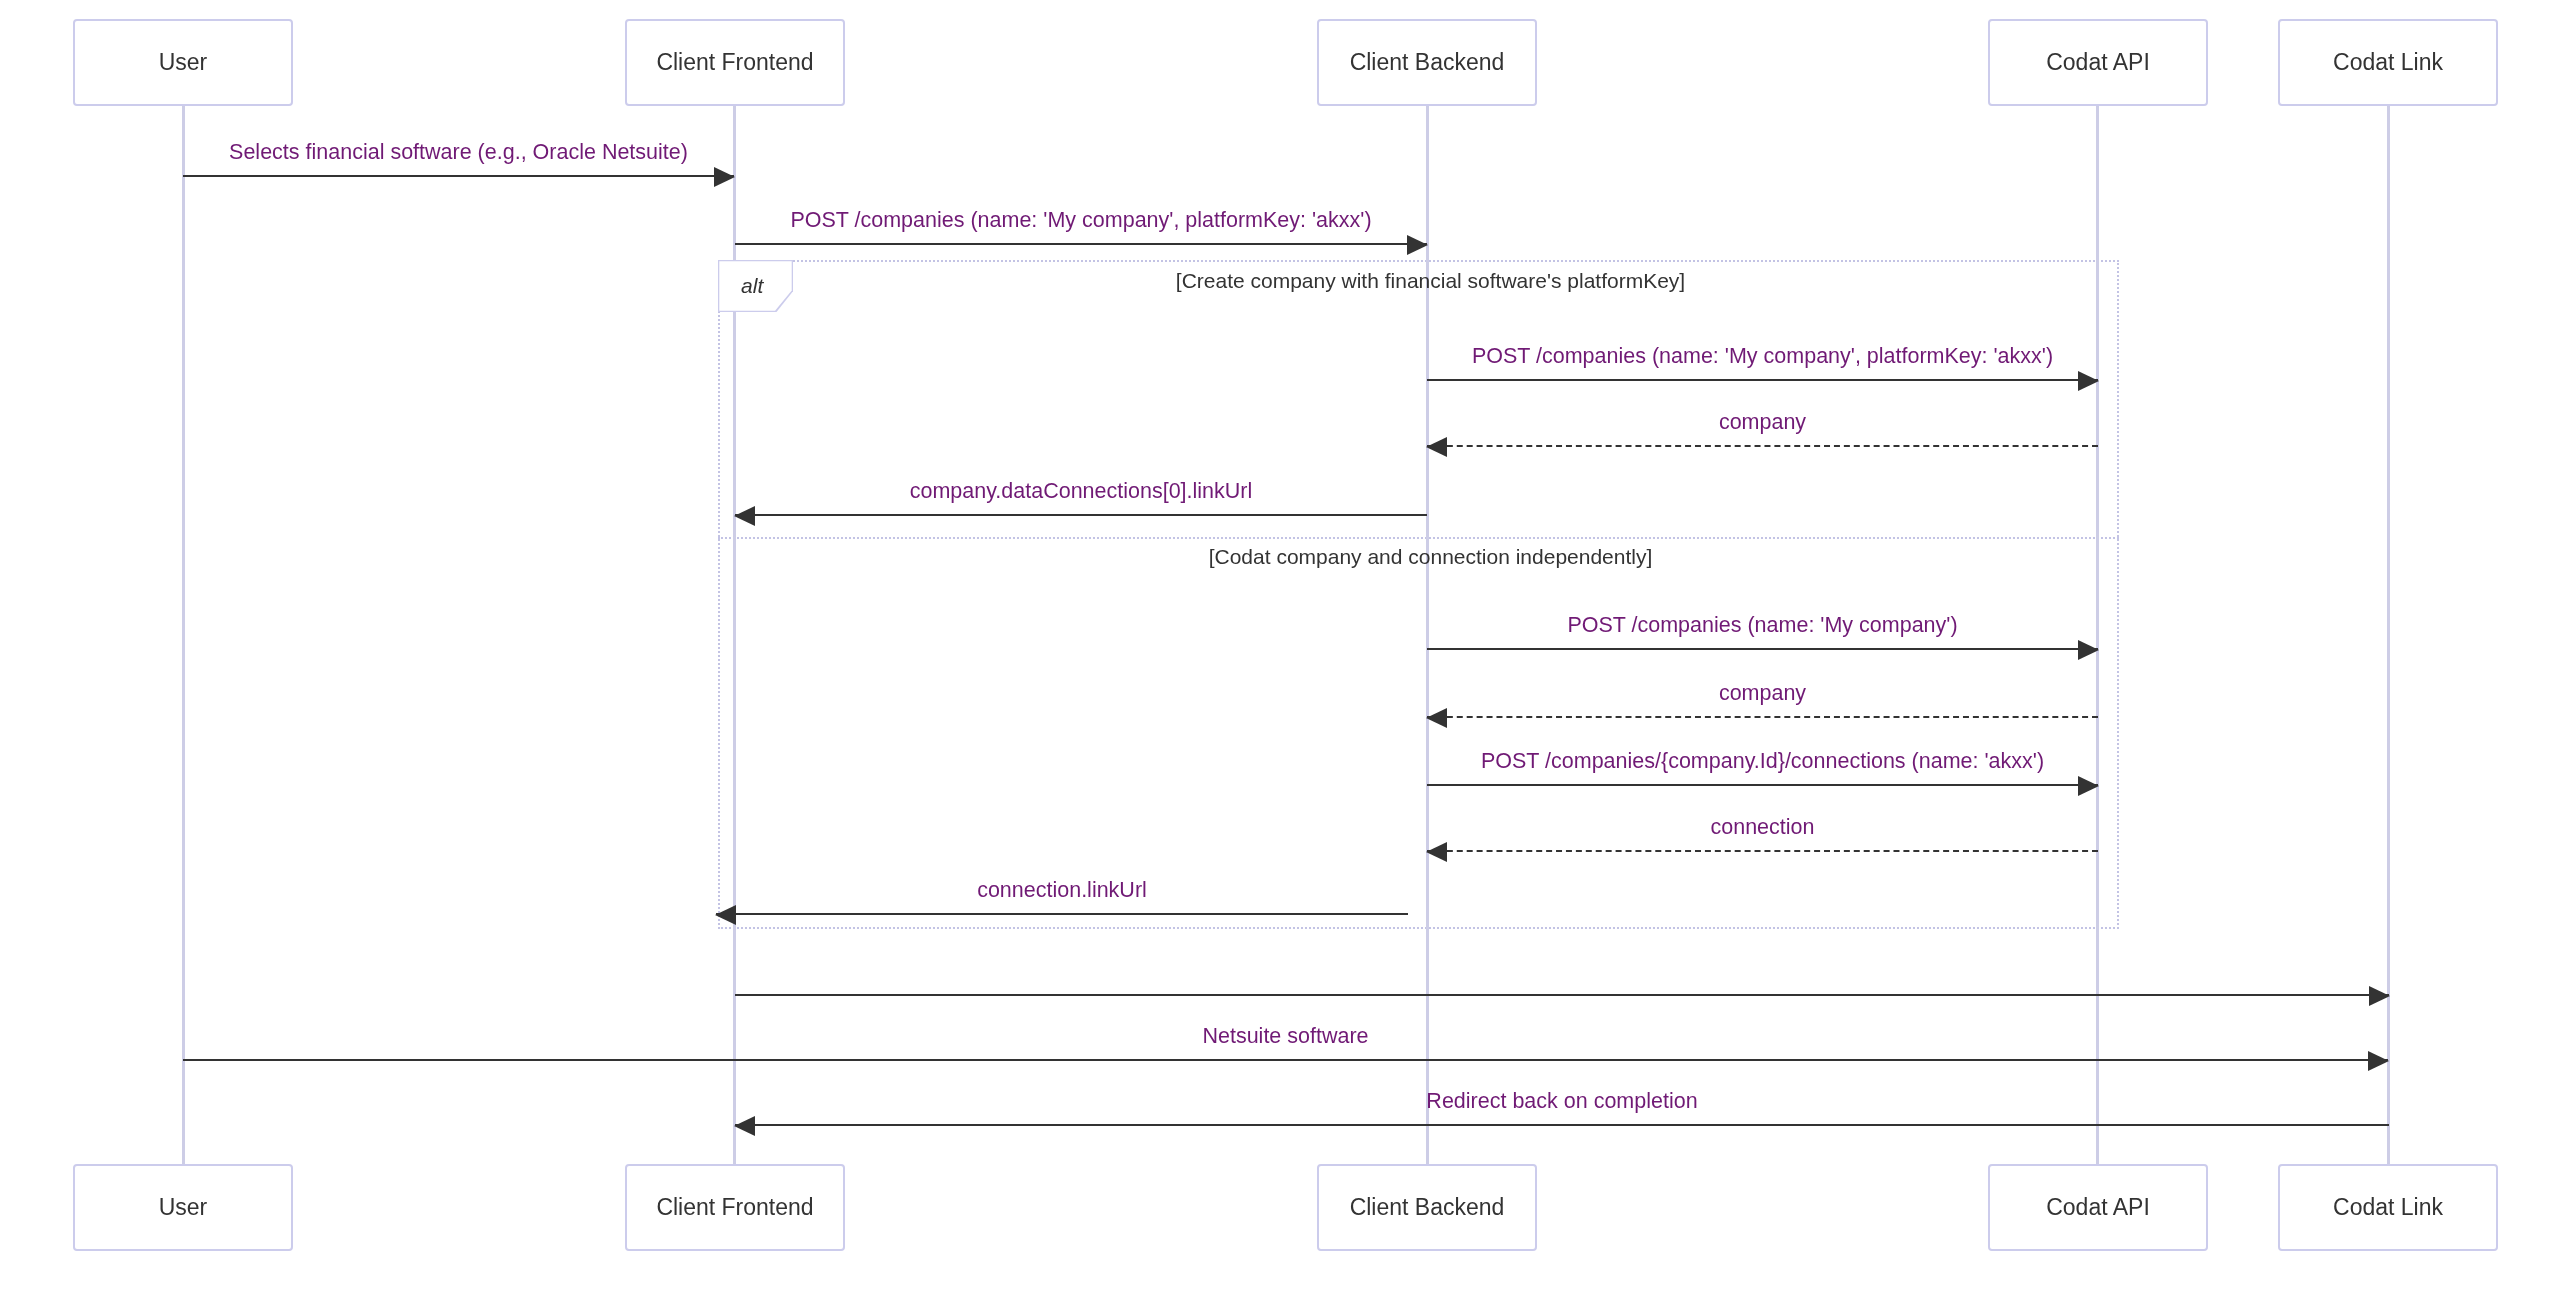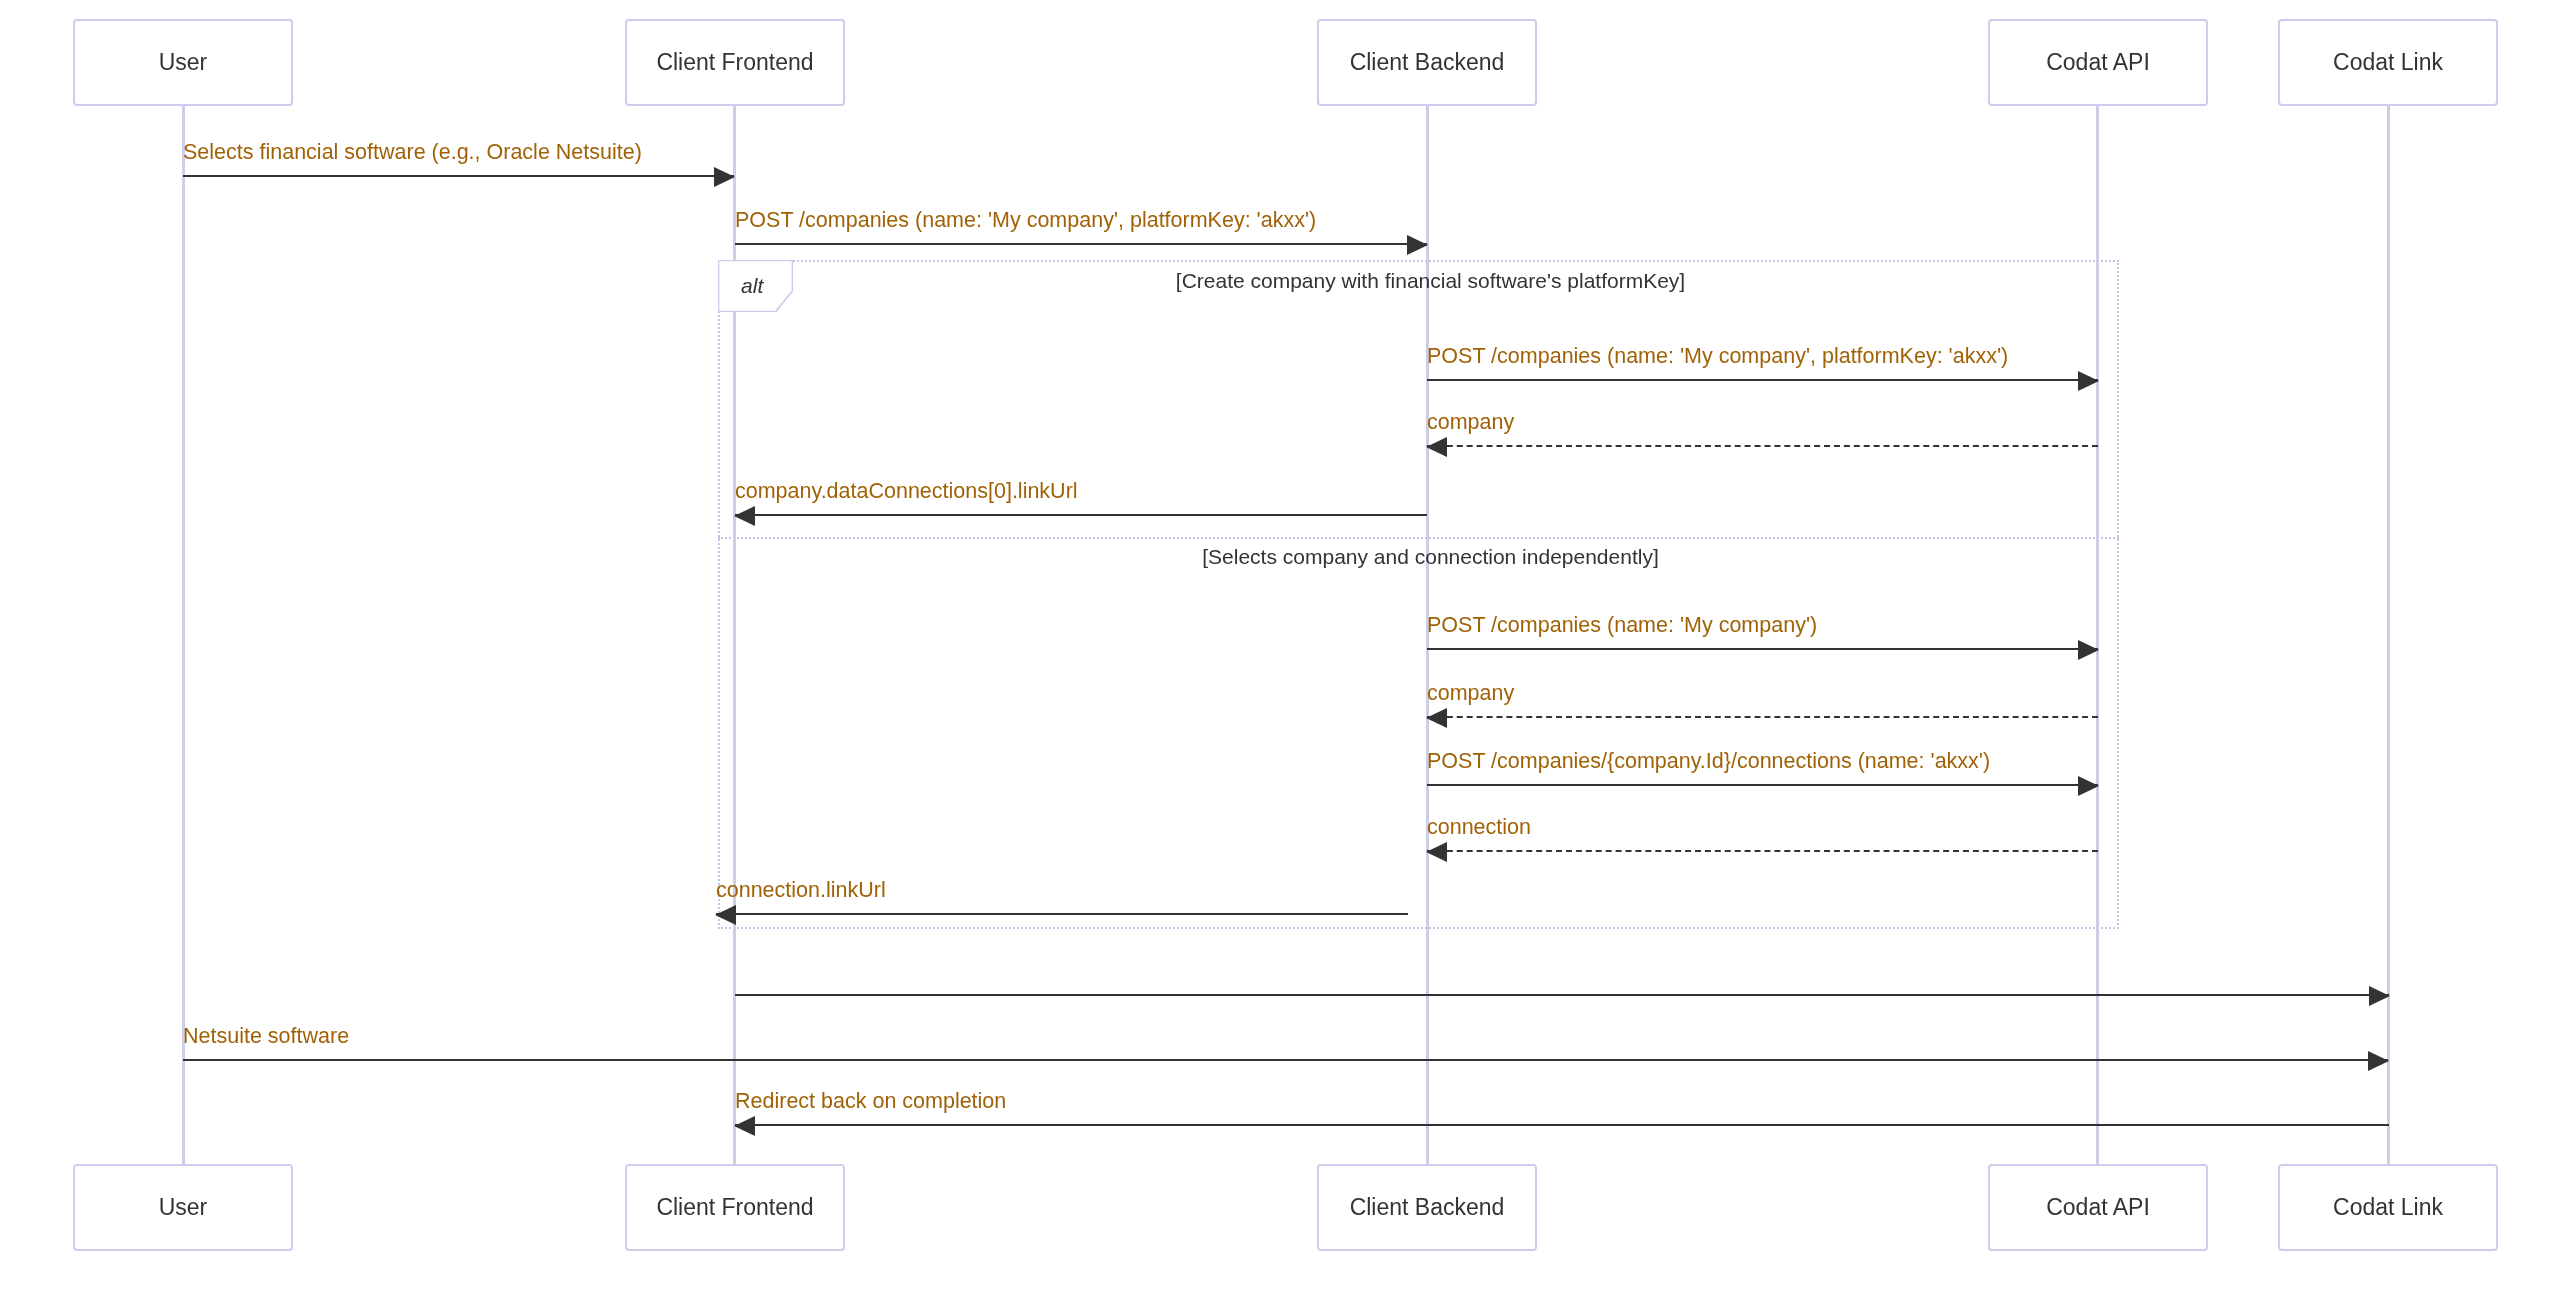--- a/index.html
+++ b/index.html
@@ -13,22 +13,22 @@
            display: flex; align-items: center; justify-content: center;
            color: #333333; font-size: 23px; z-index: 3; }
 
   
   .lifeline { position: absolute; top: 106px; height: 1058px; width: 2.7px;
               background: #cdcde6; z-index: 1; }
 
   
   .msg { position: absolute; height: 40px; z-index: 2; }
   .msg .lbl { position: absolute; left: 0; right: 0; top: 0; height: 27px;
-              line-height: 27px; text-align: left; white-space: nowrap;
-              color: #a16207; font-size: 21.5px; }
+              line-height: 27px; text-align: center; white-space: nowrap;
+              color: #701a75; font-size: 21.5px; }
   .msg .ln  { position: absolute; left: 0; right: 0; top: 36px; height: 0;
               border-top: 2.7px solid #333333; }
   .msg .ln.dashed { border-top-style: dashed; }
   .head { position: absolute; top: 27.5px; width: 0; height: 0;
           border-top: 10px solid transparent; border-bottom: 10px solid transparent; }
   .head.right { right: -1.3px; border-left: 21.5px solid #333333; }
   .head.left  { left: -1.3px;  border-right: 21.5px solid #333333; }
 
   
   .alt-frame { position: absolute; left: 718px; top: 260px; width: 1401px; height: 669px;
@@ -87,21 +87,21 @@
   <div class="actor" style="left:2278px;top:1164px">
       <span>Codat Link</span>
     </div>
 
   <div class="alt-frame"></div>
   <div class="alt-divider"></div>
   <div class="alt-label">
     <div class="alt-label-inner">alt</div>
   </div>
   <div class="alt-section-label" style="left:718px;top:267px;width:1401px">[Create company with financial software's platformKey]</div>
-  <div class="alt-section-label" style="left:718px;top:543px;width:1401px">[Selects company and connection independently]</div>
+  <div class="alt-section-label" style="left:718px;top:543px;width:1401px">[Codat company and connection independently]</div>
 
   <div class="msg" style="left:183px;top:139px;width:551px">
     <div class="lbl">Selects financial software (e.g., Oracle Netsuite)</div>
     <div class="ln"></div>
     <div class="head right"></div>
   </div>
 
   <div class="msg" style="left:735px;top:207px;width:692px">
     <div class="lbl">POST /companies (name: 'My company', platformKey: 'akxx')</div>
     <div class="ln"></div>

